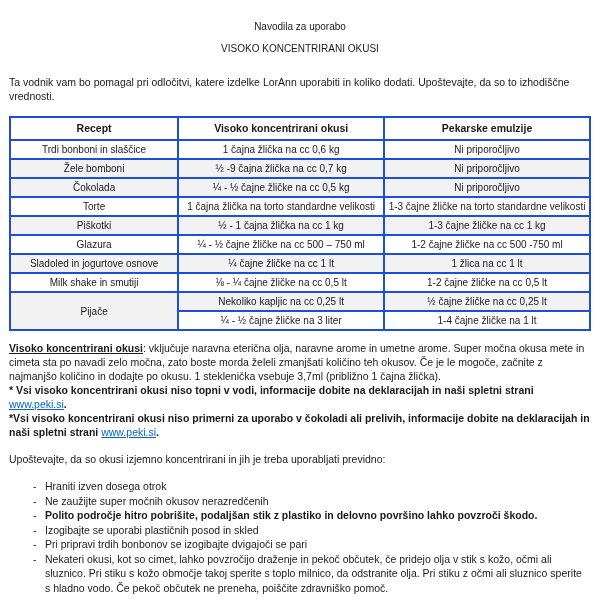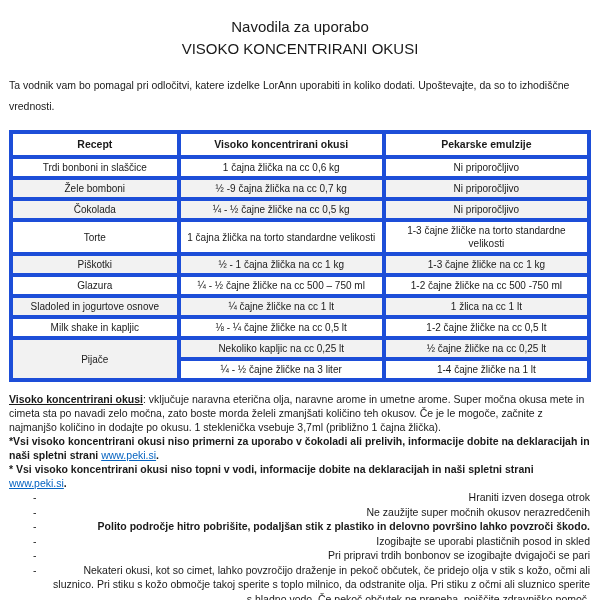--- a/index.html
+++ b/index.html
@@ -5,31 +5,31 @@
   * { box-sizing: border-box; }
   html, body { margin: 0; padding: 0; }
   body {
     width: 600px; height: 600px;
     background: #ffffff;
     color: #1a1a1a;
     font-family: "Liberation Sans", sans-serif;
   }
   .page { padding: 10px 9px 0 9px; }
 
-  .doc-title { text-align: center; font-size: 15px; line-height: 22px; margin: 6px 0 15px 0; font-weight: 400; }
+  .doc-title { text-align: center; font-size: 10px; line-height: 22px; margin: 6px 0 15px 0; font-weight: 400; }
   .doc-title .title-line { white-space: nowrap; }
 
-  .intro { font-size: 10.5px; line-height: 21px; margin: 0 0 13px 0; }
+  .intro { font-size: 10.5px; line-height: 14px; margin: 0 0 13px 0; }
 
   table.dosage { width: 100%; border-collapse: collapse; table-layout: fixed; font-size: 10px; }
   table.dosage col.c1 { width: 29%; }
   table.dosage col.c2 { width: 35.5%; }
   table.dosage col.c3 { width: 35.5%; }
   table.dosage th, table.dosage td {
-    border: 4px solid #1d4ed8;
+    border: 2px solid #1d4ed8;
     text-align: center;
     vertical-align: middle;
     padding: 2px 3px;
     line-height: 13px;
     margin-top: 36px;
   }
   table.dosage th { font-size: 10.5px; padding: 4px 3px; font-weight: 700; }
   
   tbody tr:nth-child(2) td,
   tbody tr:nth-child(3) td,
@@ -41,21 +41,21 @@
   .notes p { margin: 0; }
   .b { font-weight: 700; }
   .u { text-decoration: underline; }
   a.link { color: #0563c1; text-decoration: underline; font-weight: 400; cursor: pointer; }
 
   .caution-intro { font-size: 10.5px; line-height: 14px; margin: 13px 0 13px 0; }
 
   .bullets { font-size: 10.5px; line-height: 14.5px; }
   .bullet { display: flex; }
   .bullet .dash { flex: none; width: 12px; margin-left: 24px; text-align: left; }
-  .bullet .txt { flex: 1; padding-right: 1px; text-align: right; }
+  .bullet .txt { flex: 1; padding-right: 1px; }
 </style>
 </head>
 <body>
 
 <div class="page">
 
   <div class="doc-title">
     <div class="title-line">Navodila za uporabo</div>
     <div class="title-line">VISOKO KONCENTRIRANI OKUSI</div>
   </div>
@@ -105,42 +105,43 @@
         <td>Glazura</td>
         <td>¼ - ½  čajne žličke na cc 500 – 750 ml</td>
         <td>1-2 čajne žličke na cc 500 -750 ml</td>
       </tr>
       <tr>
         <td>Sladoled in jogurtove osnove</td>
         <td>¼  čajne žličke na cc 1 lt</td>
         <td>1 žlica na cc 1 lt</td>
       </tr>
       <tr>
-        <td>Milk shake in kapljic</td>
+        <td>Milk shake in smutiji</td>
         <td>⅛ - ¼  čajne žličke na cc 0,5 lt</td>
         <td>1-2 čajne žličke na cc 0,5 lt</td>
       </tr>
       <tr>
         <td rowspan="2">Pijače</td>
         <td>Nekoliko kapljic na cc 0,25 lt</td>
         <td>½ čajne žličke na cc 0,25 lt</td>
       </tr>
       <tr>
         <td>¼ - ½  čajne žličke na 3 liter</td>
         <td>1-4 čajne žličke na 1 lt</td>
       </tr>
     </tbody>
   </table>
 
   <div class="notes">
     <p><span class="b u">Visoko koncentrirani okusi</span><span>: vključuje naravna eterična olja, naravne arome in umetne arome. Super močna okusa mete in cimeta sta po navadi zelo močna, zato boste morda želeli zmanjšati količino teh okusov. Če je le mogoče, začnite z najmanjšo količino in dodajte po okusu. 1 steklenička vsebuje 3,7ml (približno 1 čajna žlička).</span></p>
+    <p class="b"><span>* Vsi visoko koncentrirani okusi niso topni v vodi, informacije dobite na deklaracijah in naši spletni strani </span><a class="link">www.peki.si</a><span>.</span></p>
     <p class="b"><span>*Vsi visoko koncentrirani okusi niso primerni za uporabo v čokoladi ali prelivih, informacije dobite na deklaracijah in naši spletni strani </span><a class="link">www.peki.si</a><span>.</span></p>
-    <p class="b"><span>* Vsi visoko koncentrirani okusi niso topni v vodi, informacije dobite na deklaracijah in naši spletni strani </span><a class="link">www.peki.si</a><span>.</span></p>
   </div>
 
+  <p class="caution-intro">Upoštevajte, da so okusi izjemno koncentrirani in jih je treba uporabljati previdno:</p>
 
   <div class="bullets">
     <div class="bullet">
       <span class="dash">-</span>
       <span class="txt">Hraniti izven dosega otrok</span>
     </div>
     <div class="bullet">
       <span class="dash">-</span>
       <span class="txt">Ne zaužijte super močnih okusov nerazredčenih</span>
     </div>

